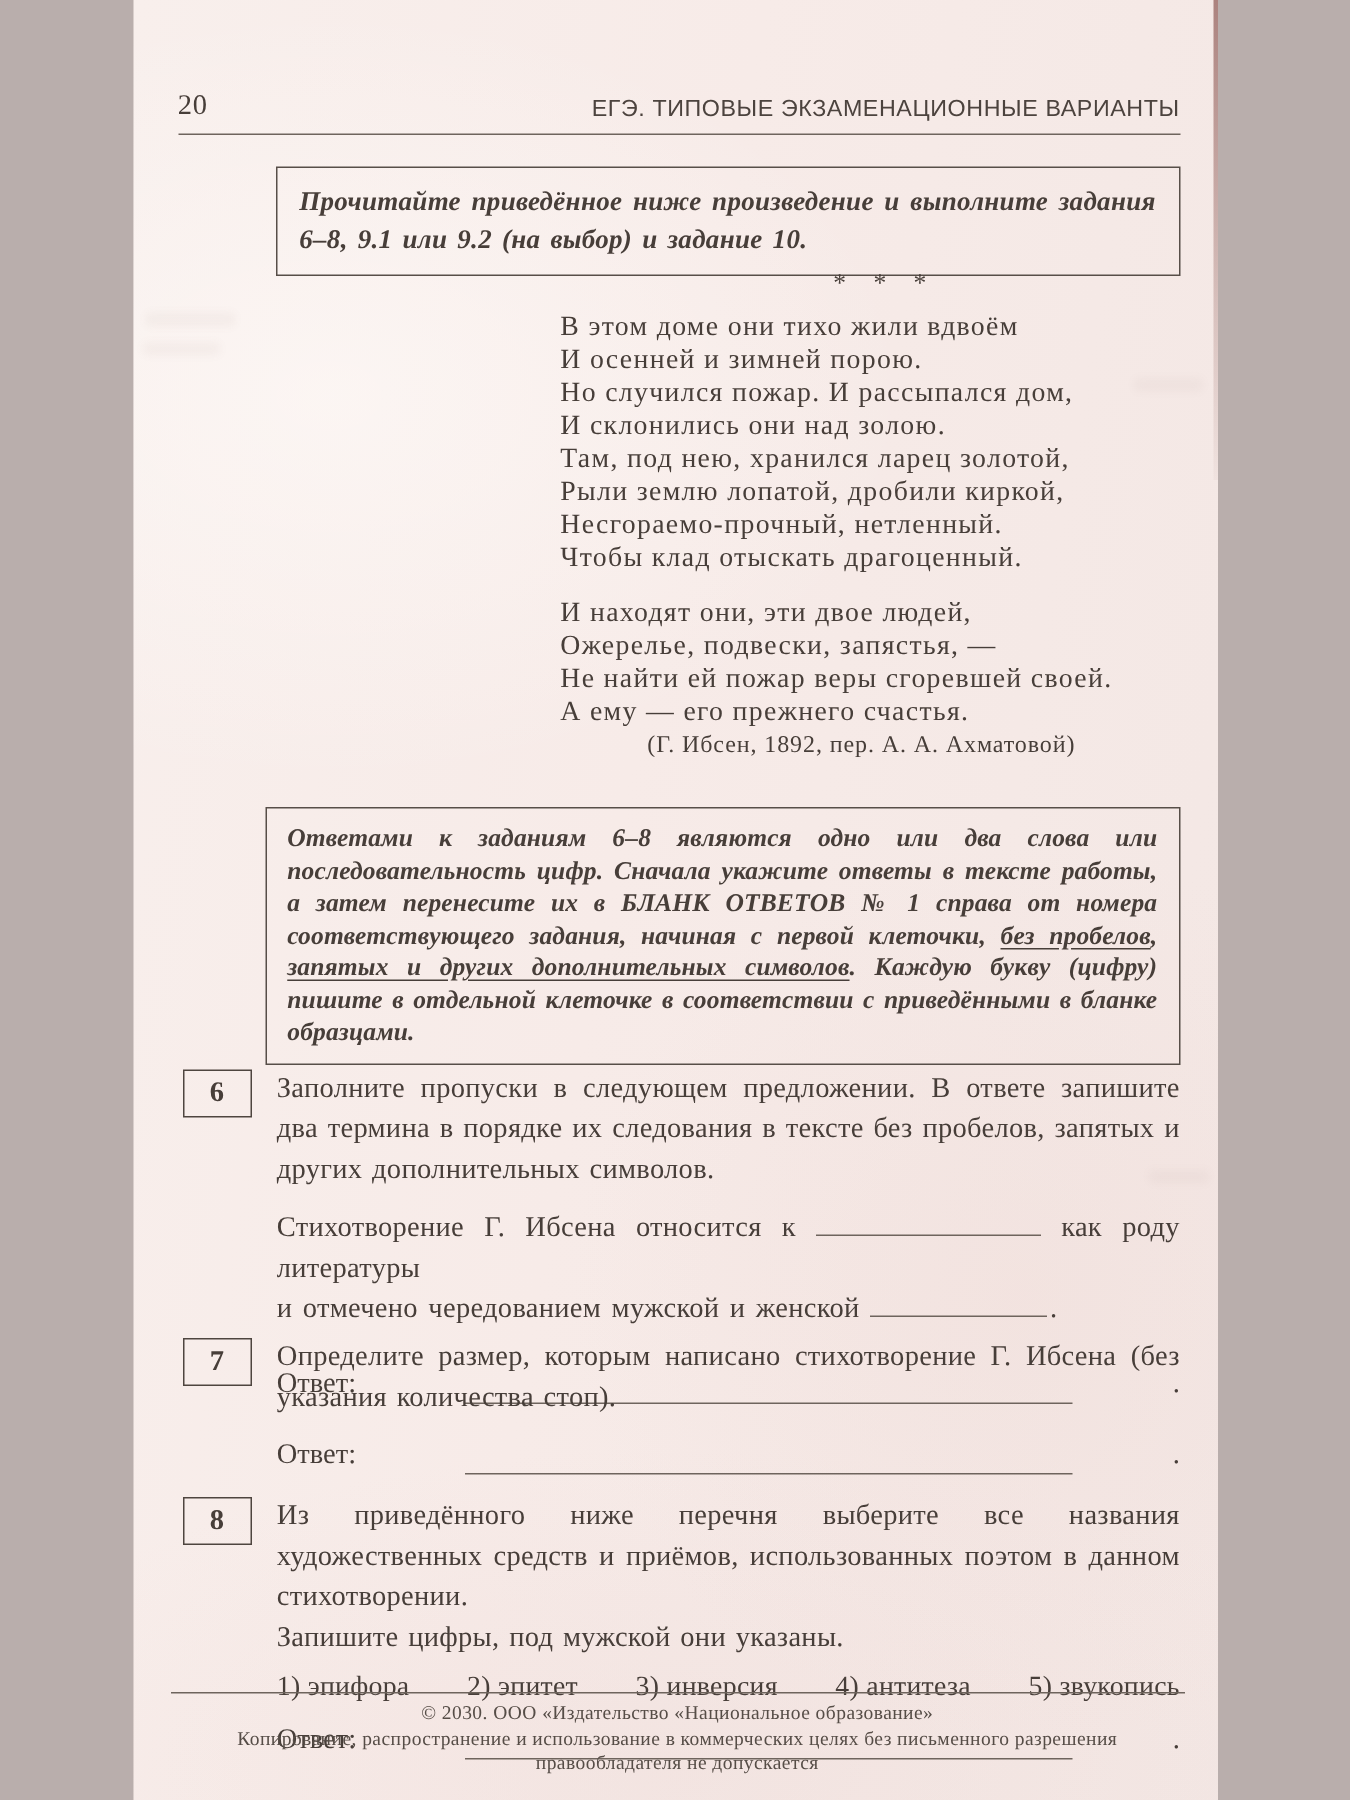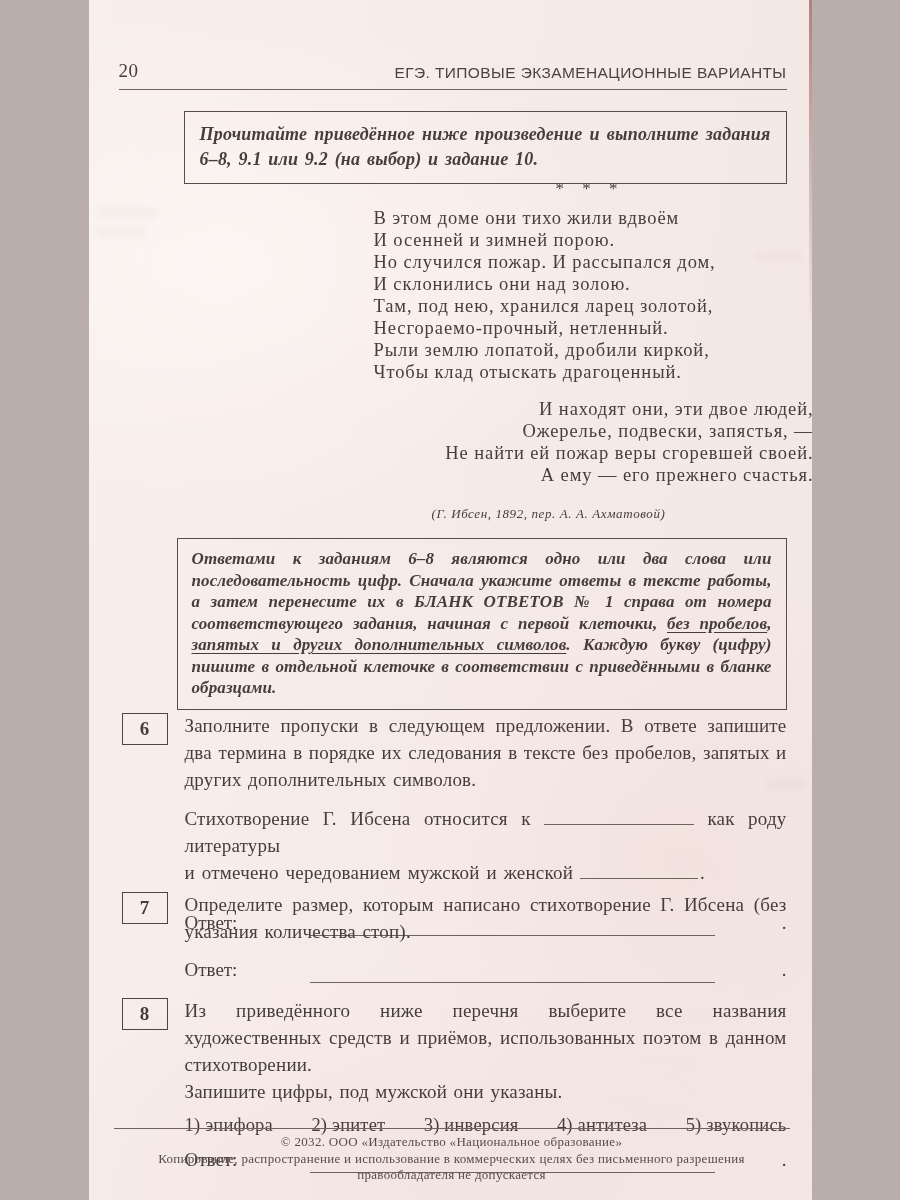--- a/index.html
+++ b/index.html
@@ -44,24 +44,24 @@
     font-size:18px;line-height:25px;
     text-align:justify;letter-spacing:0.2px;word-spacing:2px;
   }
 
   .poem{
     position:absolute;left:285px;top:178px;width:440px;
     font-size:18.5px;line-height:22px;letter-spacing:0.9px;
   }
   .poem-stars{text-align:center;font-size:17px;letter-spacing:7px;margin-bottom:7px;padding-right:7px;}
   .stanza div{white-space:nowrap;}
-  .stanza2{margin-top:15px;text-align:right;}
+  .stanza2{margin-top:15px;}
   .attribution{
-    margin-top:17px;margin-left:58px;
-    font-style:italic;font-size:13px;letter-spacing:0.6px;white-space:nowrap;
+    margin-left:58px;
+    font-size:16px;letter-spacing:0.6px;white-space:nowrap;
   }
 
   .answers-box{
     position:absolute;left:88px;right:25px;top:538px;
     border:1.5px solid #574e48;
     padding:9px 14px 10px 14px;
     font-weight:bold;font-style:italic;
     font-size:17px;line-height:21.5px;
     text-align:justify;letter-spacing:0.1px;word-spacing:1.5px;
   }
@@ -122,22 +122,22 @@
   </div>
 
   <div class="poem">
     <div class="poem-stars">* * *</div>
     <div class="stanza stanza1">
       <div>В этом доме они тихо жили вдвоём</div>
       <div>И осенней и зимней порою.</div>
       <div>Но случился пожар. И рассыпался дом,</div>
       <div>И склонились они над золою.</div>
       <div>Там, под нею, хранился ларец золотой,</div>
+      <div>Рыли землю лопатой, дробили киркой,</div>
       <div>Несгораемо-прочный, нетленный.</div>
-      <div>Рыли землю лопатой, дробили киркой,</div>
       <div>Чтобы клад отыскать драгоценный.</div>
     </div>
     <div class="stanza stanza2">
       <div>И находят они, эти двое людей,</div>
       <div>Ожерелье, подвески, запястья, —</div>
       <div>Не найти ей пожар веры сгоревшей своей.</div>
       <div>А ему — его прежнего счастья.</div>
     </div>
     <div class="attribution">(Г. Ибсен, 1892, пер. А. А. Ахматовой)</div>
   </div>
@@ -188,17 +188,17 @@
       </div>
       <div class="answer-line">
         <span>Ответ:</span>
         <span class="answer-blank"></span>
         <span class="answer-period">.</span>
       </div>
     </div>
   </div>
 
   <div class="footer">
-    <div>© 2032. ООО «Издательство «Национальное образование»</div>
+    <div>© 2030. ООО «Издательство «Национальное образование»</div>
     <div>Копирование, распространение и использование в коммерческих целях без письменного разрешения правообладателя не допускается</div>
   </div>
 
 </div>
 
 </body></html>

